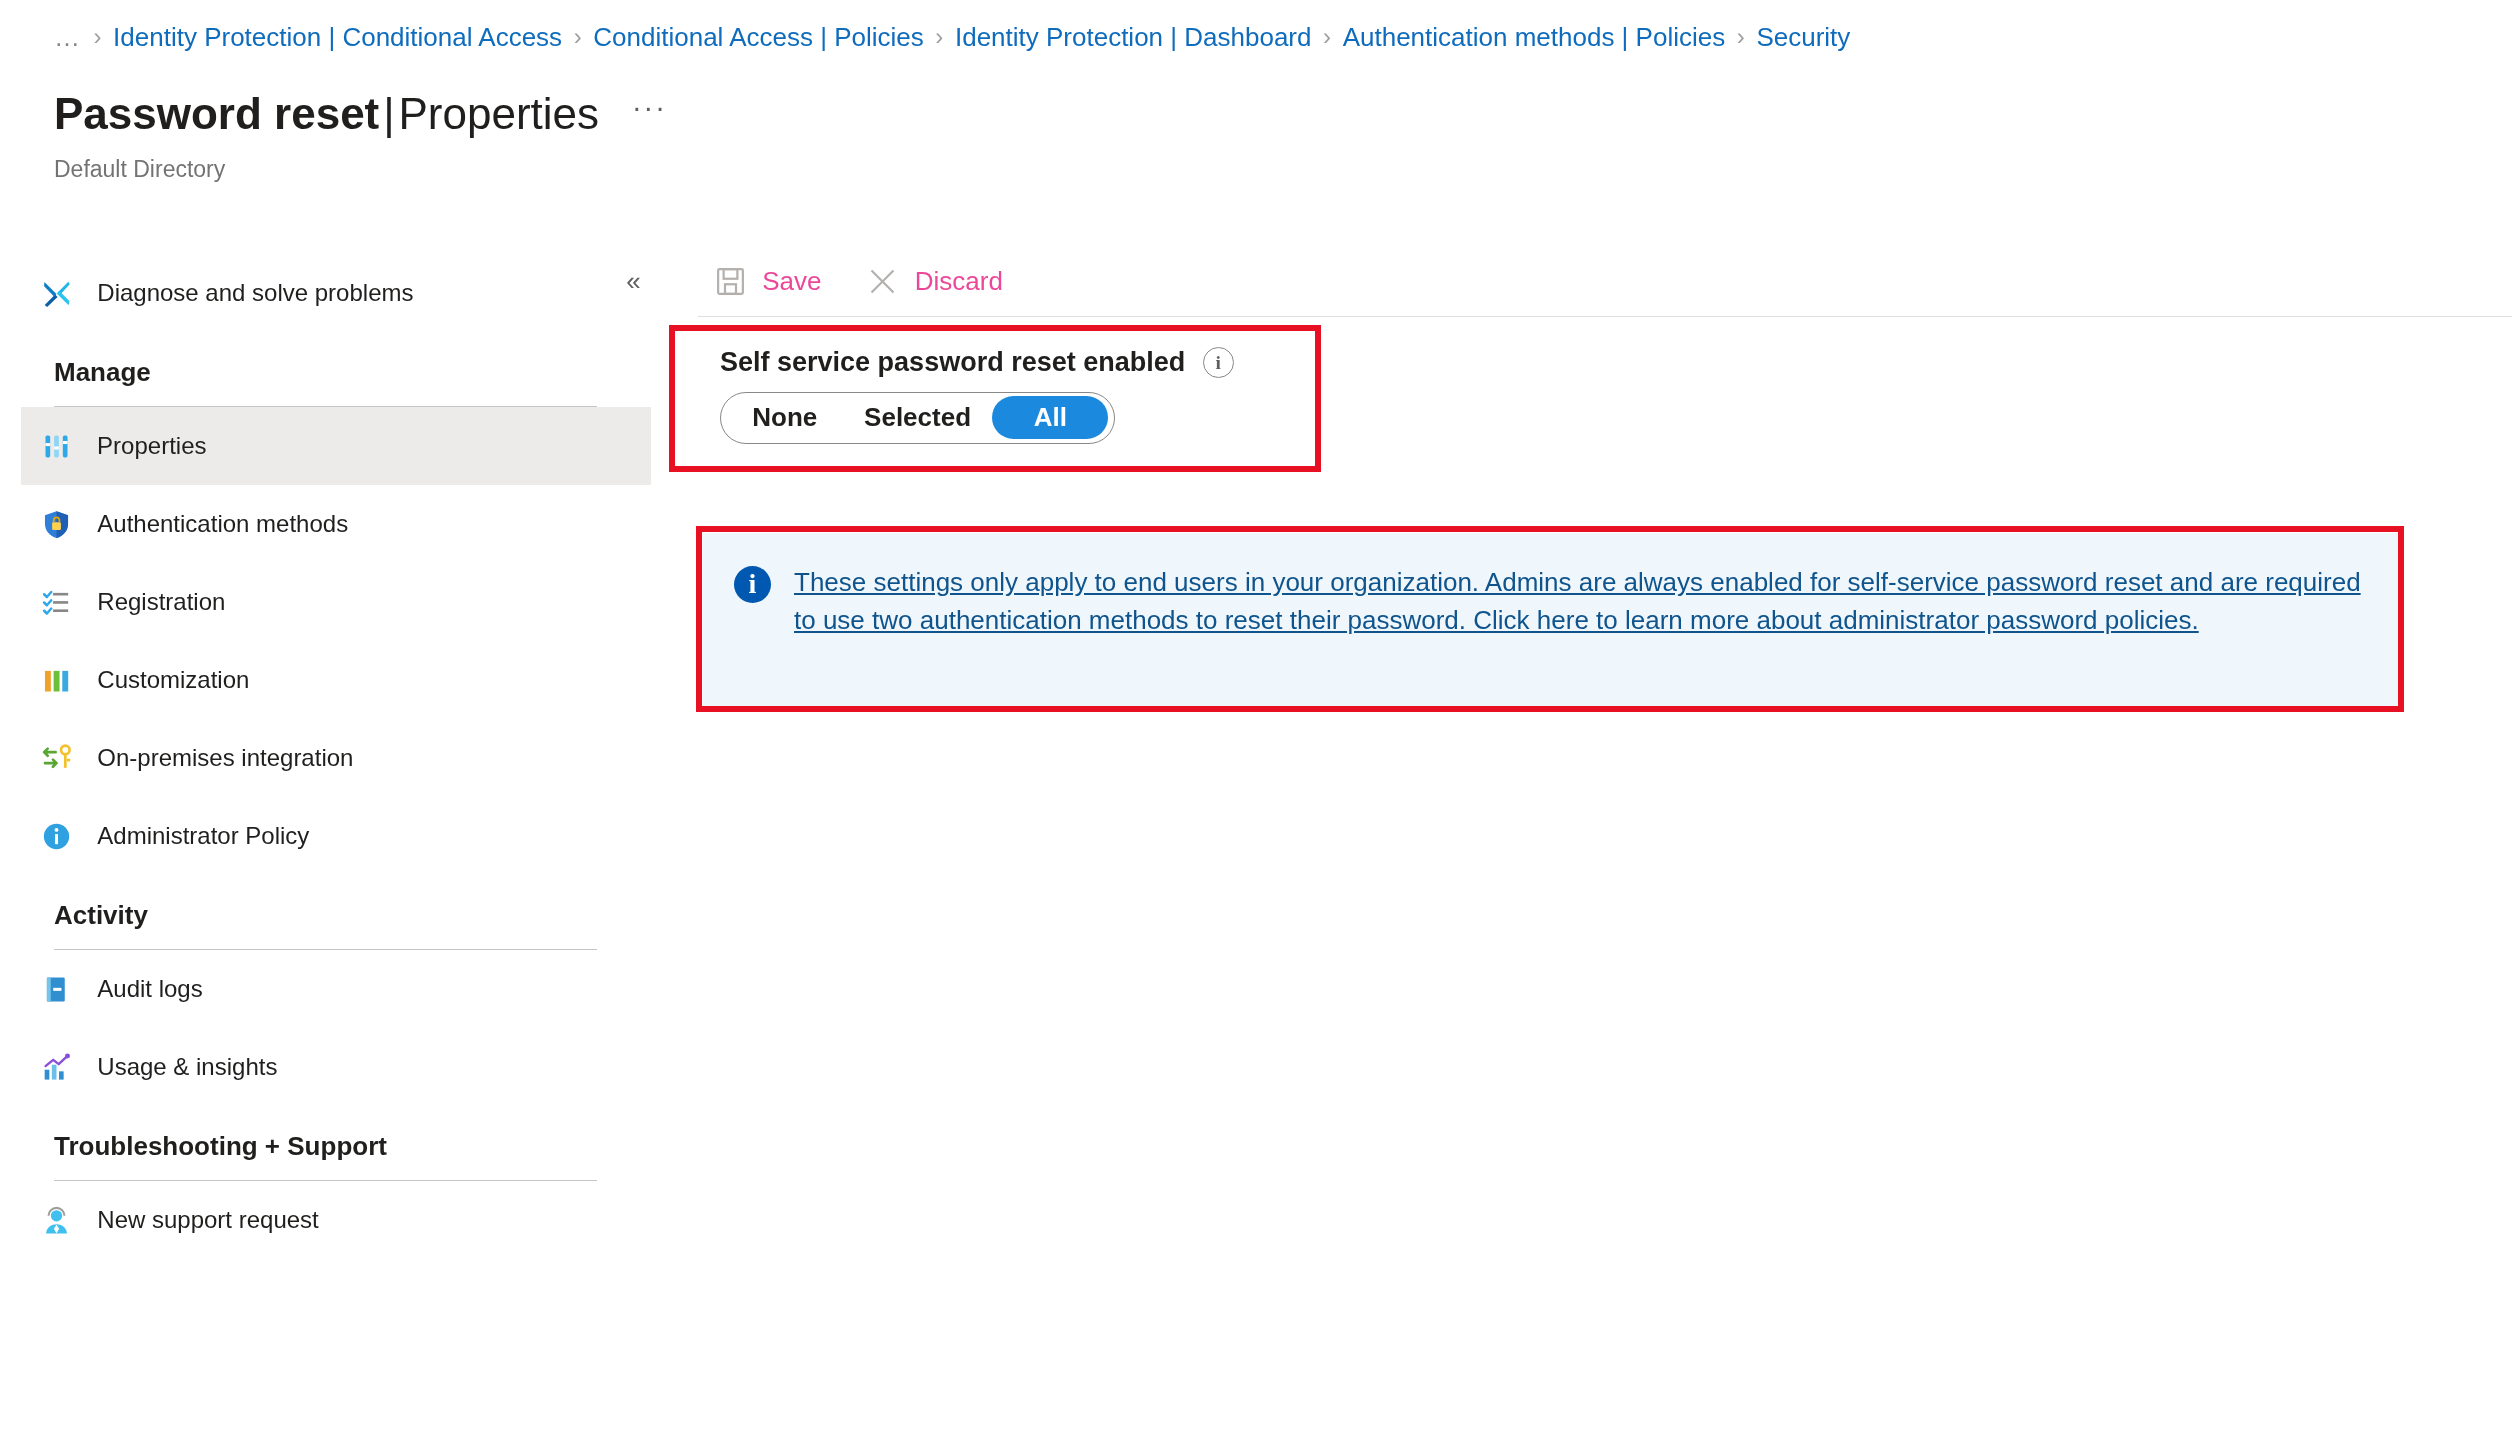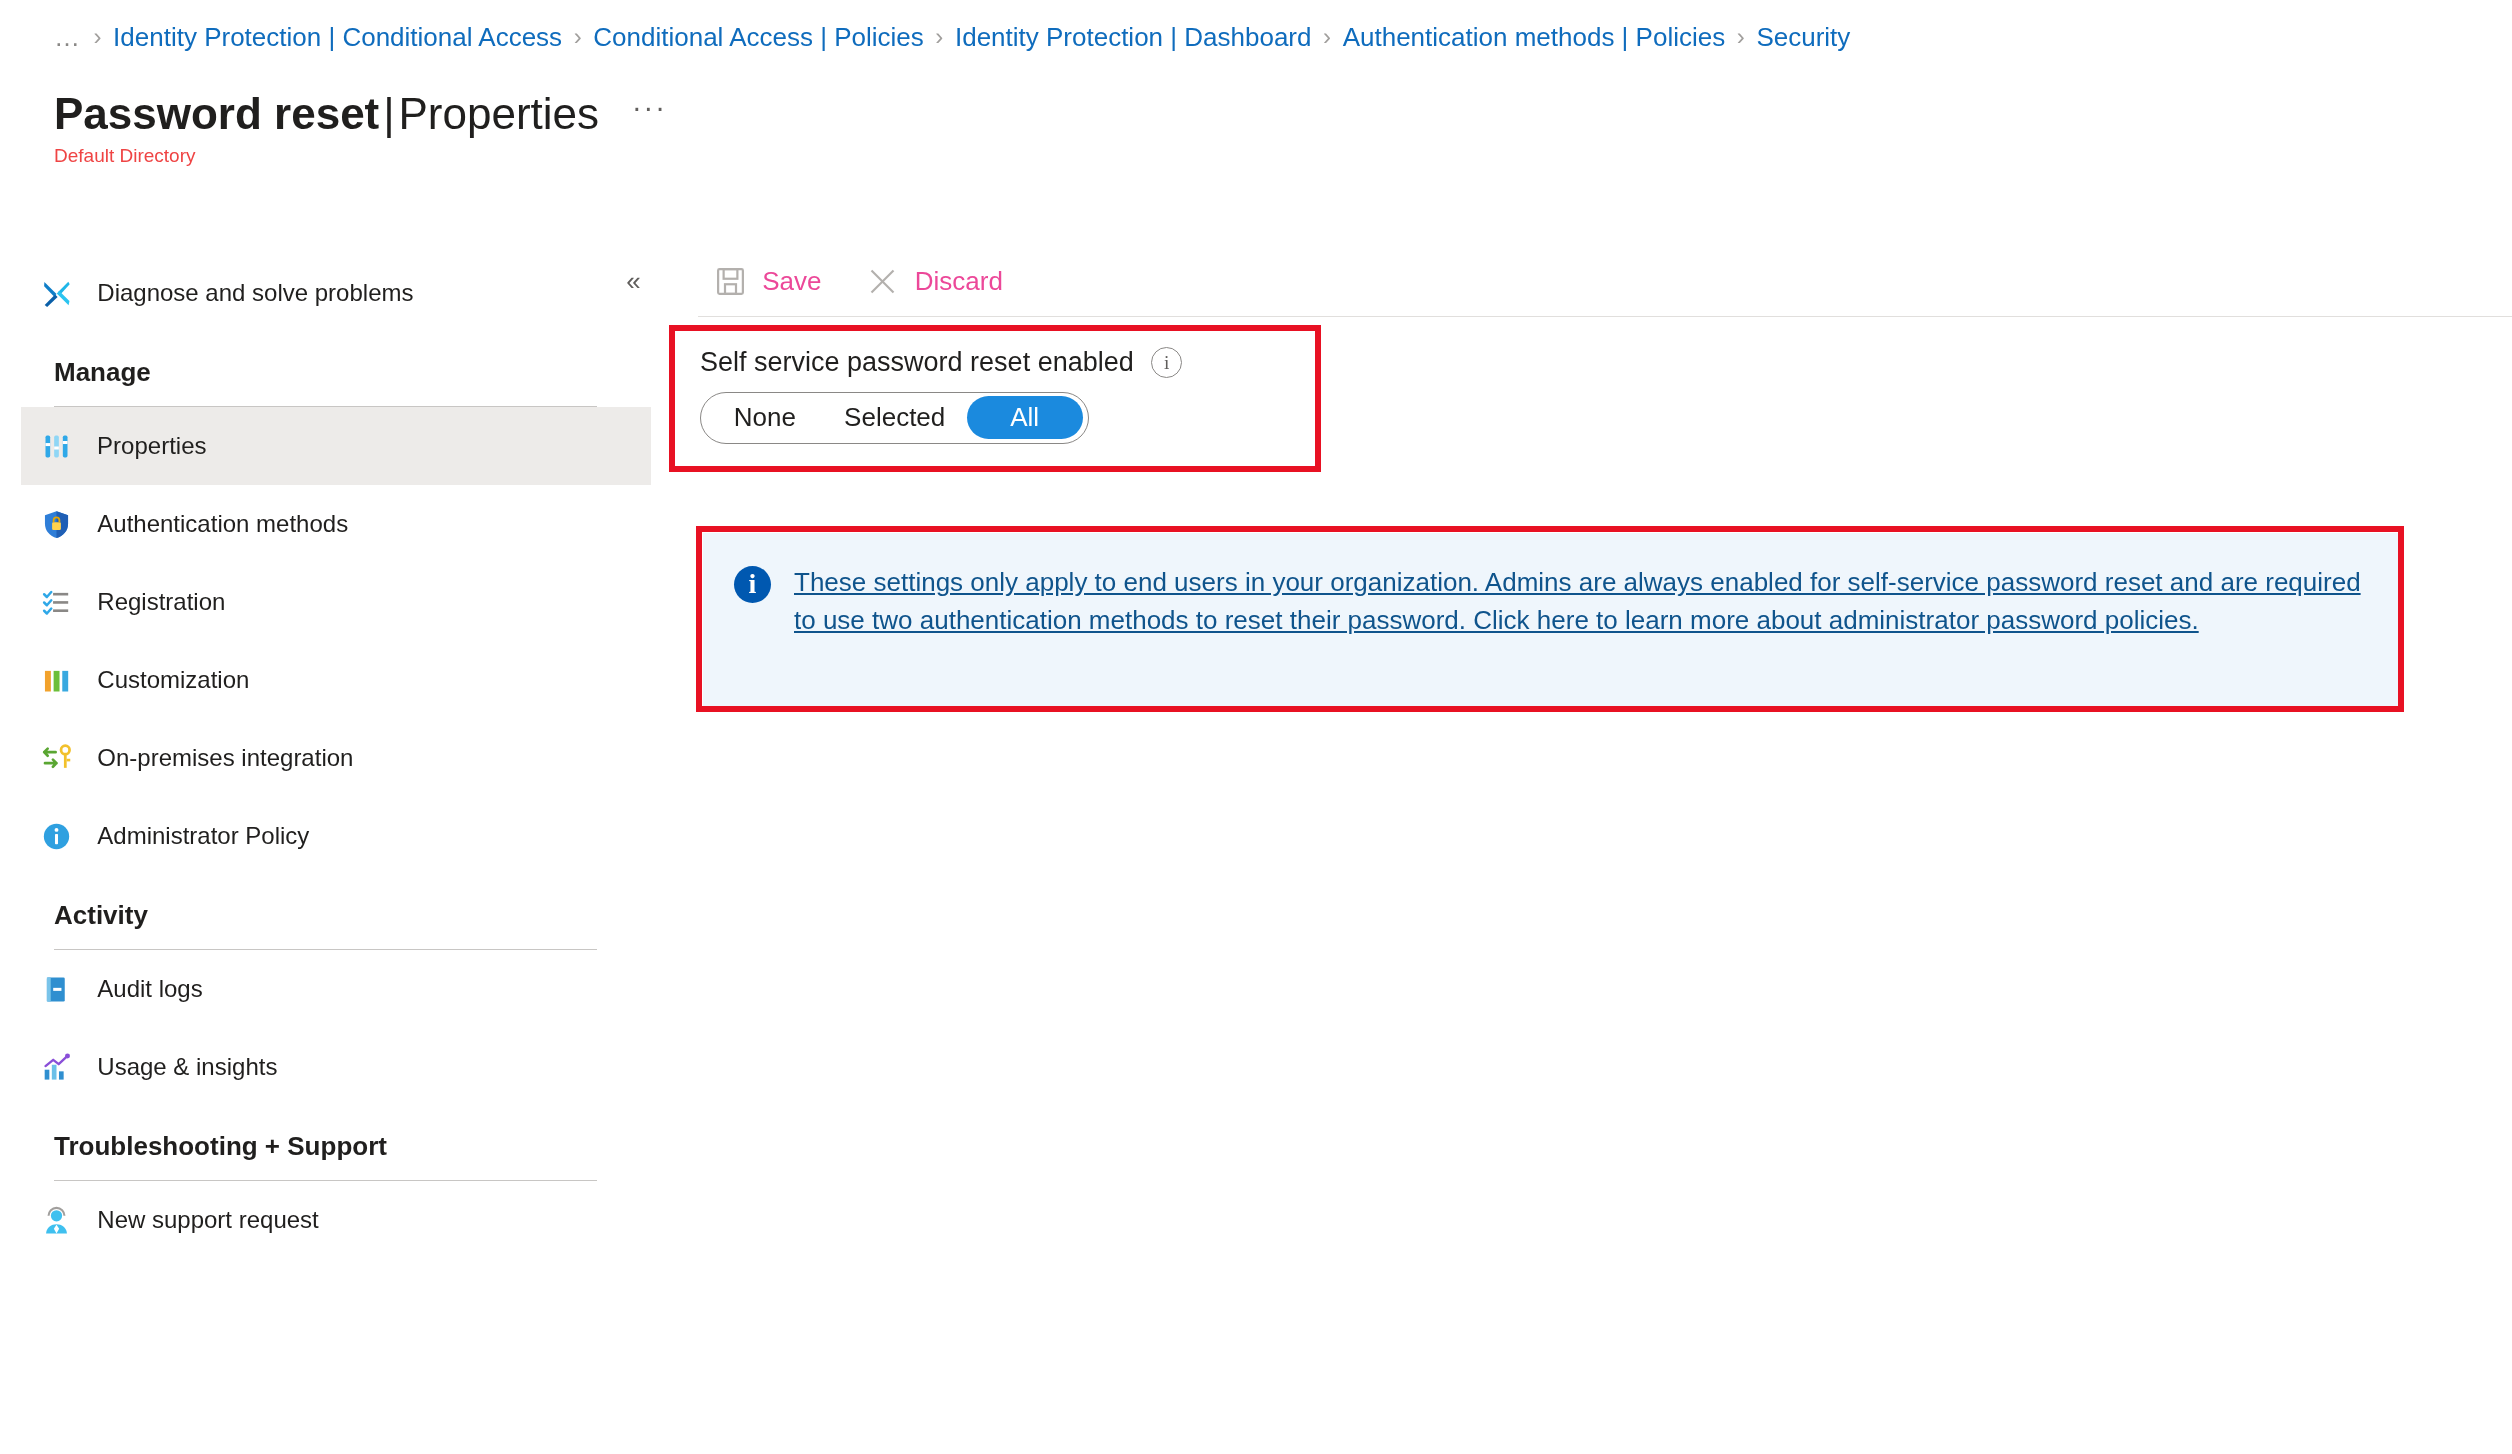--- a/index.html
+++ b/index.html
@@ -69,23 +69,23 @@
   #title-more {
     margin-left: 33px;
     color: #605e5c;
     font-size: 29px;
     letter-spacing: 1.9px;
     line-height: 1;
     cursor: pointer;
     padding-bottom: 13.6px;
   }
   #subtitle {
-    margin-top: 5px;
-    font-size: 19px;
-    color: #ef4444;
+    margin-top: 16px;
+    font-size: 23px;
+    color: #737373;
   }
 
   
   #sidebar {
     position: absolute;
     left: 0;
     top: 254px;
     width: 659px;
   }
   .nav-item {
@@ -191,22 +191,23 @@
     position: absolute;
     left: 669px;
     top: 325px;
     width: 652px;
     height: 147px;
     border: 6.8px solid #e81123;
     box-sizing: border-box;
   }
   #toggle-section {
     position: absolute;
-    left: 700px;
+    left: 720px;
     top: 347px;
+    font-weight: bold;
   }
   #toggle-label-row {
     display: flex;
     align-items: center;
   }
   #toggle-label {
     font-size: 27px;
     color: #201f1e;
   }
   #toggle-info-icon {

